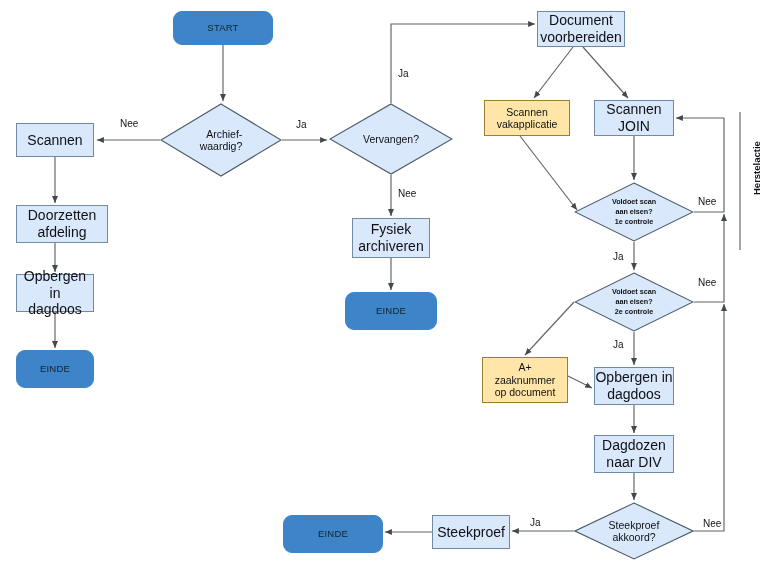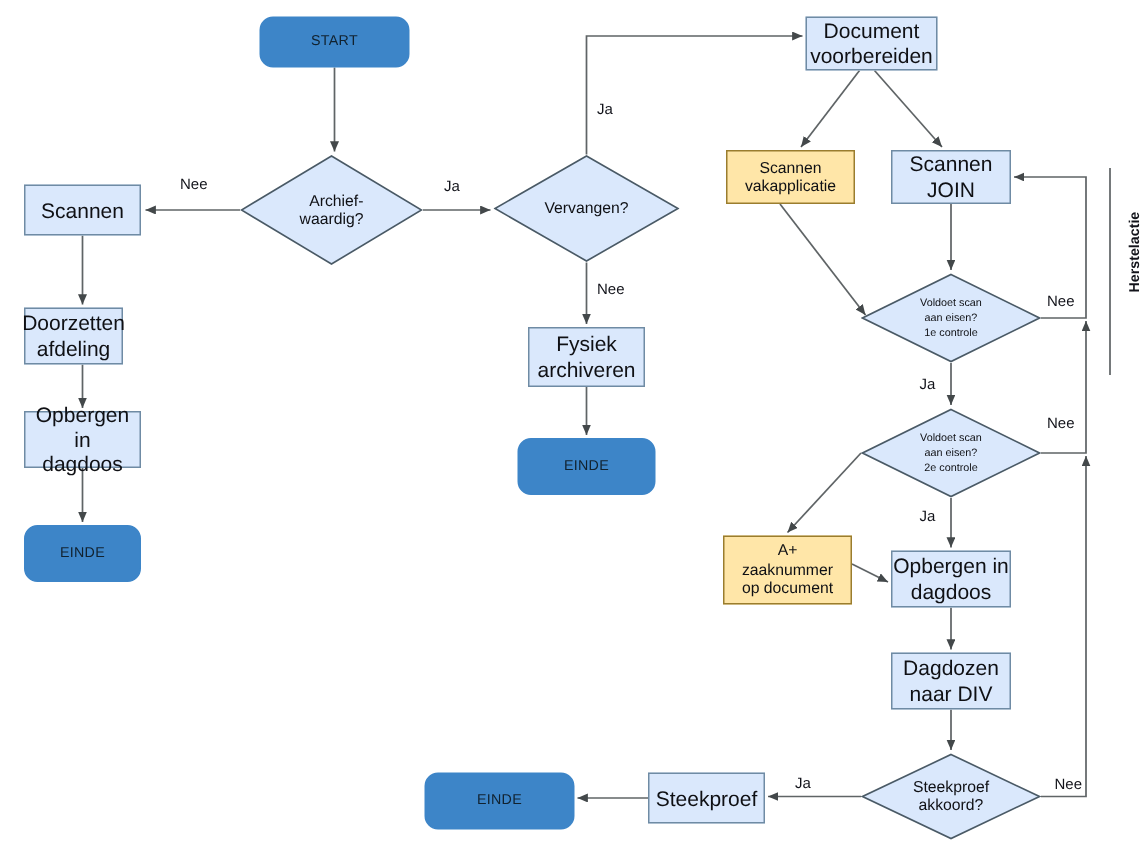--- a/index.html
+++ b/index.html
@@ -56,21 +56,21 @@
   .node-dec {
     background: transparent;
     border: none;
     font-size: 10.5px;
   }
   .node-dec .dec-label {
     position: relative;
     z-index: 2;
     line-height: 1.16;
   }
-  .node-dec .dec-small { font-size: 7.2px; line-height: 1.35; }
+  .node-dec .dec-small { font-size: 7.2px; line-height: 1.35; font-weight: bold; }
   .dec-shape {
     position: absolute;
     left: 0; top: 0; width: 100%; height: 100%;
     z-index: 1;
   }
   .edge-label {
     position: absolute;
     font-size: 10px;
     color: #12131a;
     white-space: nowrap;
@@ -160,21 +160,21 @@
       <polygon points="61,1 121,37 61,73 1,37" fill="#dae8fc" stroke="#4a5a66" stroke-width="1.1"></polygon>
     </svg>
     <span class="dec-label">Archief-
 waardig?</span>
   </div>
 
   <div class="node node-proc" style="left:16px; top:123px; width:78px; height:34px;">
     <span>Scannen</span>
   </div>
 
-  <div class="node node-proc" style="left:16px; top:205px; width:66px; height:38px;">
+  <div class="node node-proc" style="left:16px; top:205px; width:92px; height:38px;">
     <span>Doorzetten
 afdeling</span>
   </div>
 
   <div class="node node-proc" style="left:16px; top:274px; width:78px; height:38px;">
     <span>Opbergen in
 dagdoos</span>
   </div>
 
   <div class="node node-term" style="left:16px; top:350px; width:78px; height:38px;">

